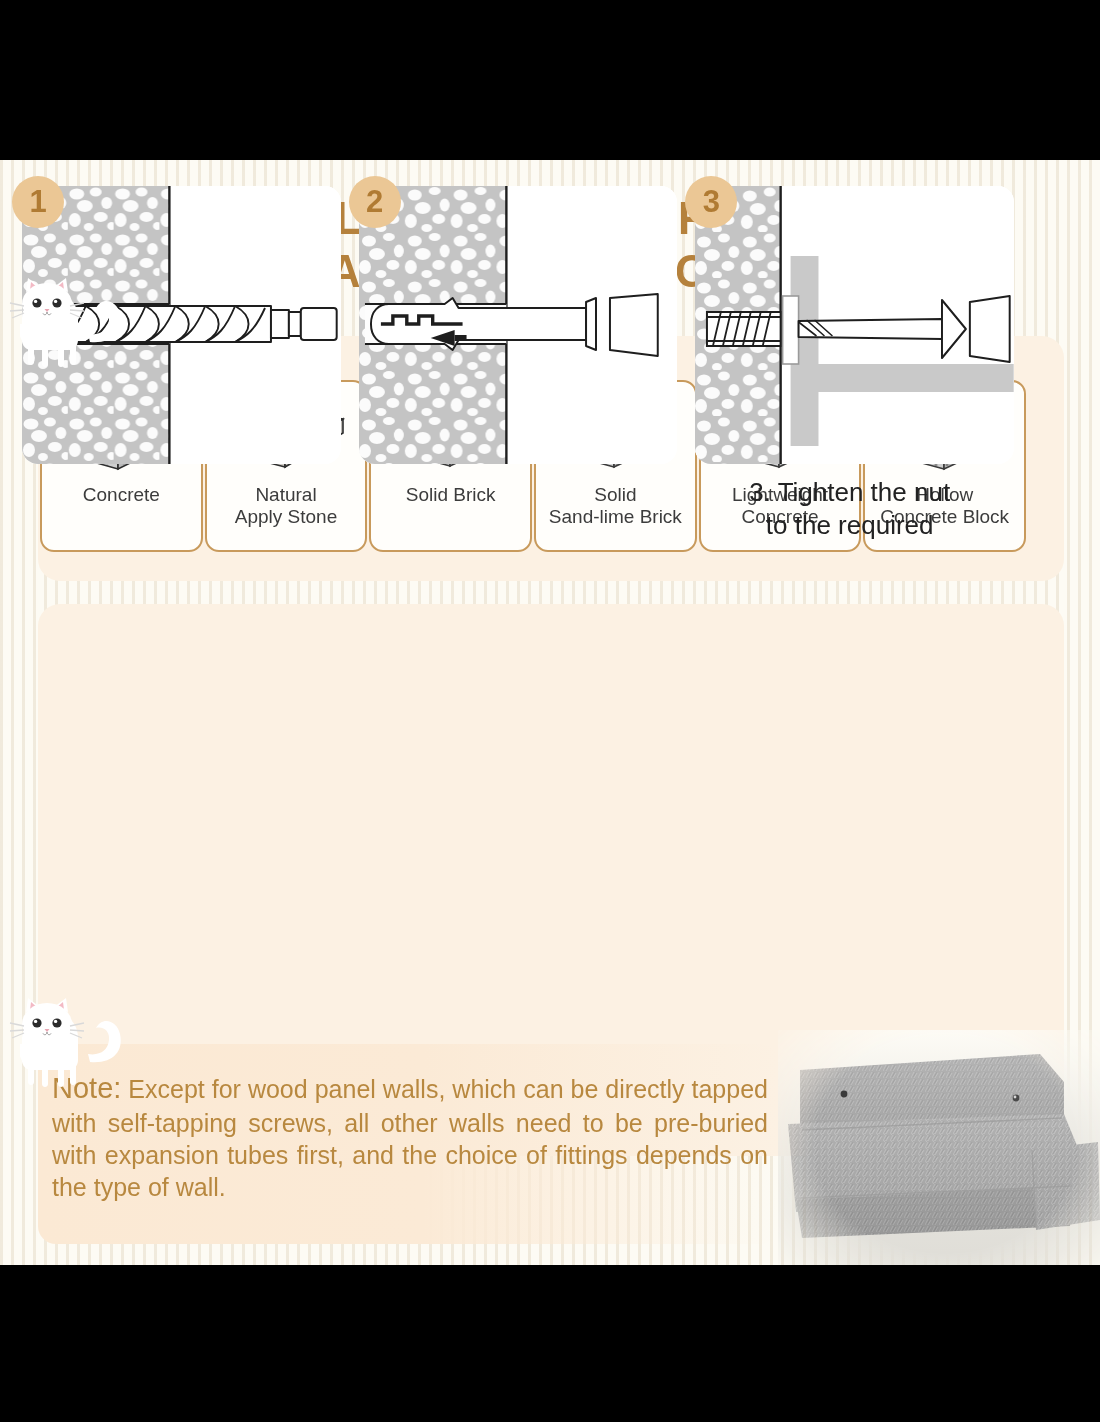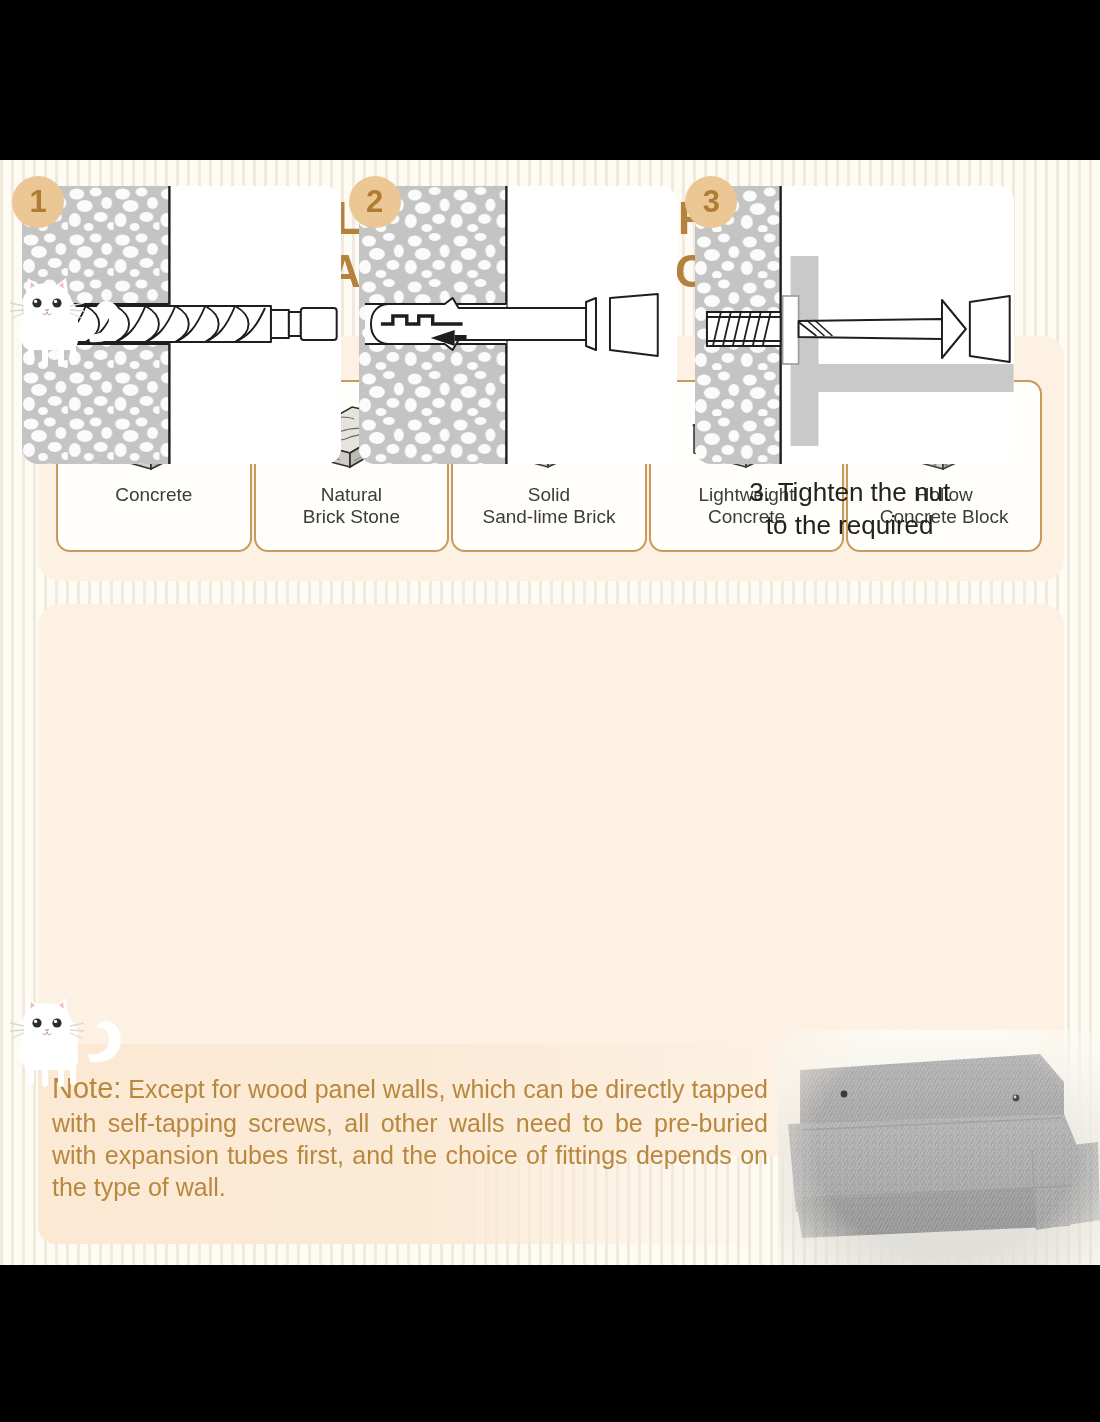--- a/index.html
+++ b/index.html
@@ -35,21 +35,21 @@
   }
   #apply-tab {
     position:absolute; left:120px; top:159px; width:194px; height:47px;
     background:#F6E6D2; border-radius:16px 16px 14px 14px;
     display:flex; align-items:center; padding-left:24px;
   }
   #apply-tab span {
     color:#B5813C; font-size:27px; font-weight:700; letter-spacing:.2px;
   }
 
-  #cards { position:absolute; left:56px; top:220px; width:986px; height:172px;
+  #cards { position:absolute; left:40px; top:220px; width:986px; height:172px;
            display:flex; gap:2px; }
   .card {
     flex:1 1 0; background:#FFFEFB; border:2.5px solid #C89A5C;
     border-radius:14px; position:relative;
     display:flex; flex-direction:column; align-items:center;
   }
   .card .art { height:106px; width:100%; display:flex; align-items:center; justify-content:center; }
   .card .lbl {
     font-size:19px; color:#3C3C3C; text-align:center; line-height:1.18;
     padding:0 2px; white-space:pre-line; margin-top:-4px;
@@ -167,23 +167,33 @@
               <path d="M72,20 C84,24 92,22 104,27"></path>
               <path d="M14,50 C24,52 30,48 40,52"></path>
             </g>
             <g stroke="#7A7A7A" stroke-width="1" fill="none">
               <path d="M10,52 L20,56 M24,58 L34,62 M42,63 L52,67"></path>
               <path d="M66,68 L78,61 M86,57 L98,51 M104,47 L116,41"></path>
             </g>
           </svg>
         </div>
         <div class="lbl">Natural
-Brick Stone</div>
-      </div>
-
+Apply Stone</div>
+      </div>
+
+      <div class="card">
+        <div class="art">
+          <svg width="122" height="86" viewBox="0 0 122 86">
+            <polygon points="8,32 64,8 116,20 60,46" fill="#DCDCDC" stroke="#3A3A3A" stroke-width="1.6"></polygon>
+            <polygon points="8,32 60,46 60,74 8,60" fill="#C9C9C9" stroke="#3A3A3A" stroke-width="1.6"></polygon>
+            <polygon points="60,46 116,20 116,48 60,74" fill="#B4B4B4" stroke="#3A3A3A" stroke-width="1.6"></polygon>
+          </svg>
+        </div>
+        <div class="lbl">Solid Brick</div>
+      </div>
 
       <div class="card">
         <div class="art">
           <svg width="122" height="88" viewBox="0 0 122 88">
             <defs>
               <pattern id="sp4" width="11" height="11" patternUnits="userSpaceOnUse">
                 <rect width="11" height="11" fill="#D5D5D5"></rect>
                 <ellipse cx="3" cy="3" rx="1.5" ry="1.1" fill="#9C9C9C"></ellipse>
                 <ellipse cx="8" cy="8" rx="1.3" ry="1" fill="#9C9C9C"></ellipse>
               </pattern>

